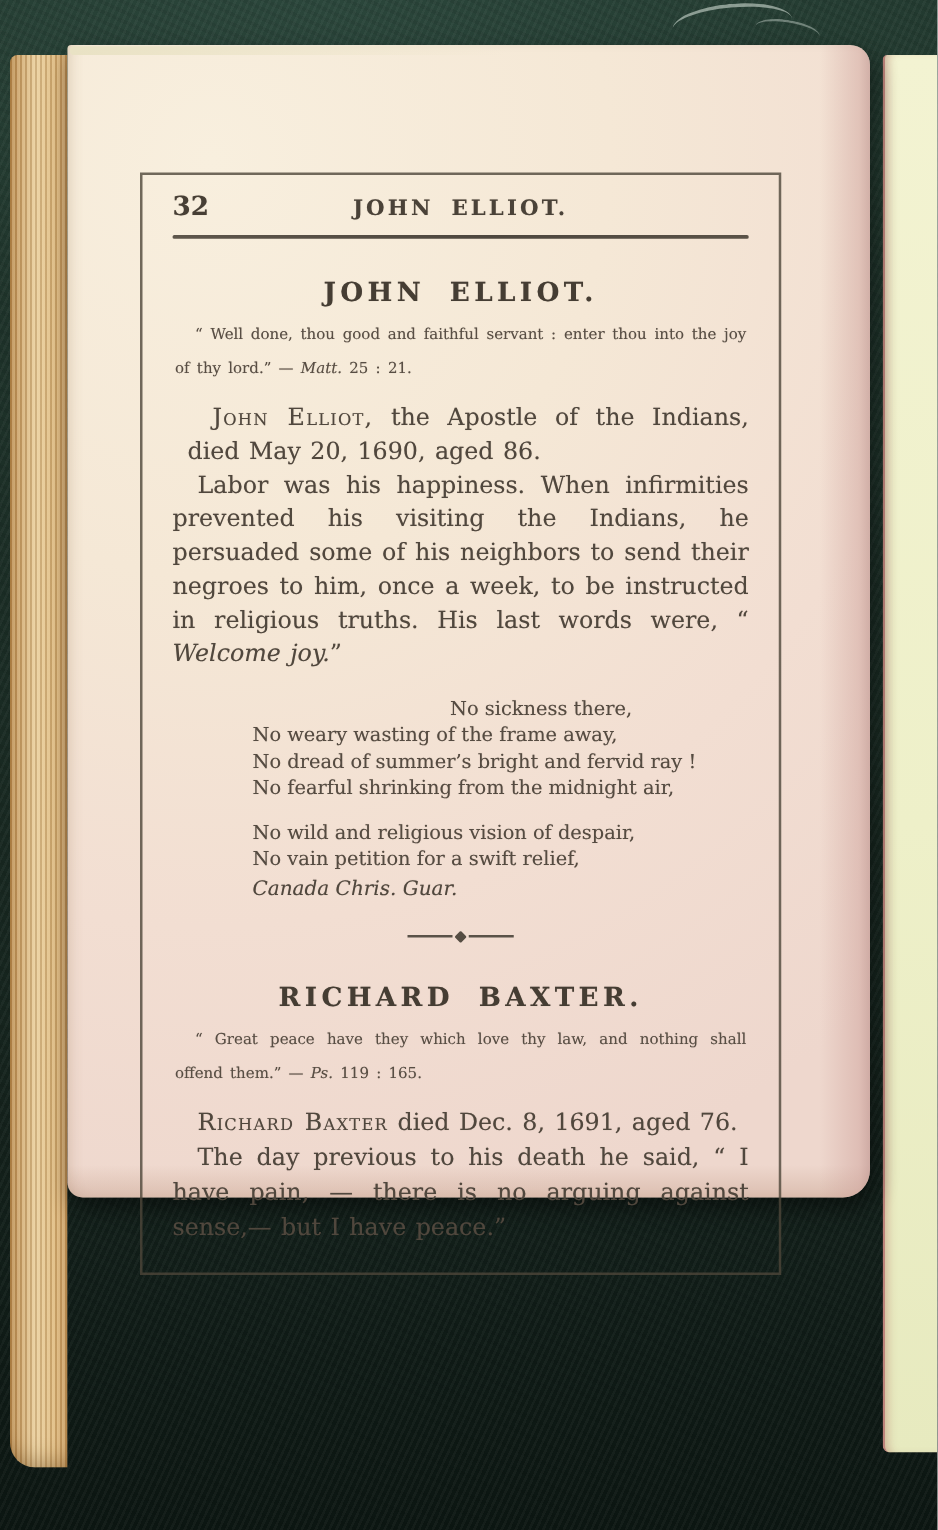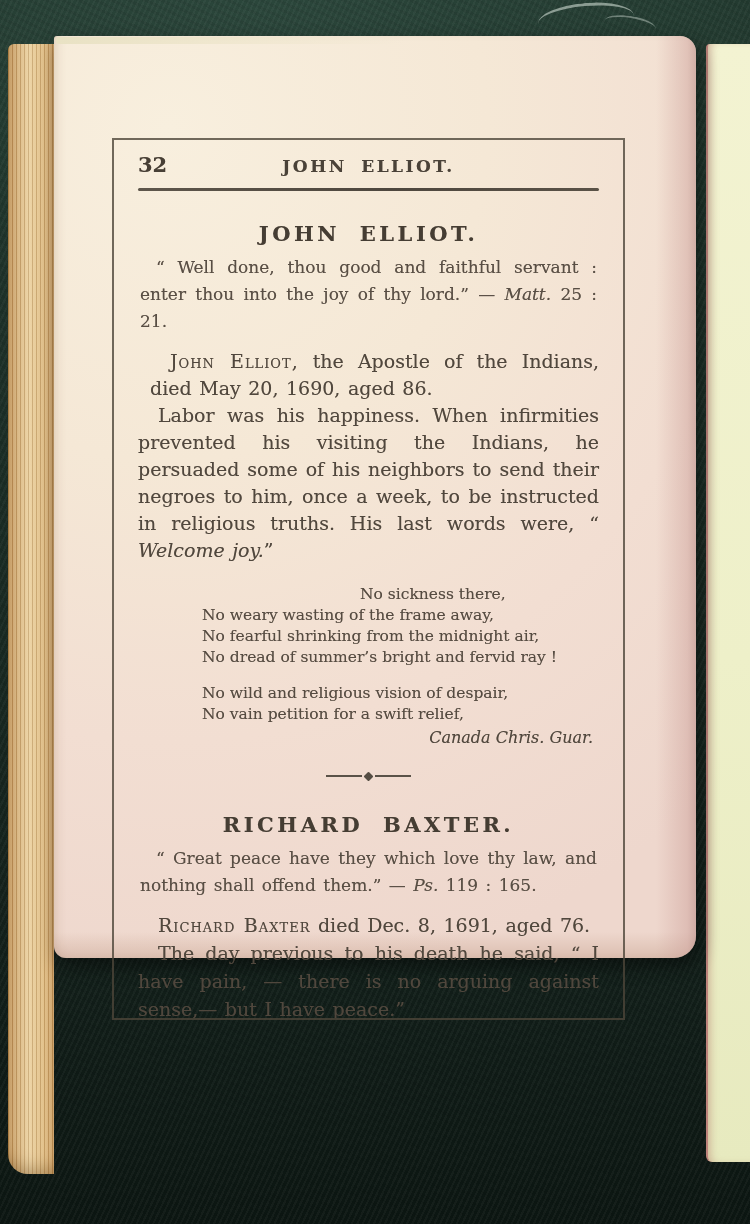--- a/index.html
+++ b/index.html
@@ -49,34 +49,34 @@
   .pg-header{display:flex;align-items:baseline;}
   .pg-num{width:70px;font-size:21px;font-weight:bold;color:#473f35;}
   .run-head{flex:1;text-align:center;font-size:17px;font-weight:bold;letter-spacing:2.5px;word-spacing:6px;color:#4a4238;}
   .pg-spacer{width:70px;}
   .head-rule{margin-top:11px;height:3px;background:linear-gradient(90deg,#5e564b,#4e473e 55%,#5a5247);border-radius:2px;}
 
   .sec-head{margin:30px 0 0;text-align:center;font-size:21px;font-weight:bold;
     letter-spacing:3.5px;word-spacing:9px;color:#453d33;}
   .sec-head.bax{}
 
-  .epigraph{margin:8px 2px 0;font-size:17px;line-height:27px;text-align:justify;
+  .epigraph{margin:8px 2px 0;font-size:12px;line-height:27px;text-align:justify;
     text-indent:16px;word-spacing:2px;color:#584e44;}
   .body{margin:0;font-size:19px;line-height:27px;text-align:justify;text-indent:20px;
     word-spacing:1.5px;color:#50473d;}
   .body.first{margin-top:13px;margin-left:12px;}
   .body.bax{line-height:28px;margin-top:12px;}
   .body.bax2{line-height:28px;}
   .sc{font-variant:small-caps;letter-spacing:1px;}
   i{font-style:italic;}
 
   .poem{margin-top:20px;margin-left:64px;font-size:15.5px;line-height:21px;color:#554b41;}
   .stanza2{margin-top:15px;}
   .fl{margin-left:158px;}
-  .attr{margin-top:2px;text-align:right;padding-right:6px;font-style:italic;font-size:16px;color:#50473d;}
+  .attr{margin-top:2px;padding-right:6px;font-style:italic;font-size:16px;color:#50473d;}
 
   .divider{margin:22px auto 0;width:90px;height:12px;display:flex;align-items:center;justify-content:center;}
   .div-line{width:36px;height:2px;background:#5a5248;}
   .div-diamond{width:7px;height:7px;background:#554d43;transform:rotate(45deg);margin:0 3px;border-radius:1px;}
 </style>
 </head>
 <body>
 
 <div class="grain"></div>
 <div class="scuff s1"></div>
@@ -102,22 +102,22 @@
       <p class="epigraph"><span>“ Well done, thou good and faithful servant : enter thou into the joy of thy lord.” — </span><i>Matt.</i><span> 25 : 21.</span></p>
 
       <p class="body first"><span class="sc">John Elliot,</span><span> the Apostle of the Indians, died May 20, 1690, aged 86.</span></p>
 
       <p class="body"><span>Labor was his happiness.  When infirmities prevented his visiting the Indians, he persuaded some of his neighbors to send their negroes to him, once a week, to be instructed in religious truths.  His last words were, “ </span><i>Welcome joy.</i><span>”</span></p>
 
       <div class="poem">
         <div class="stanza">
           <div class="fl">No sickness there,</div>
           <div>No weary wasting of the frame away,</div>
+          <div>No dread of summer’s bright and fervid ray !</div>
           <div>No fearful shrinking from the midnight air,</div>
-          <div>No dread of summer’s bright and fervid ray !</div>
         </div>
         <div class="stanza stanza2">
           <div>No wild and religious vision of despair,</div>
           <div>No vain petition for a swift relief,</div>
         </div>
         <div class="attr">Canada Chris. Guar.</div>
       </div>
     </section>
 
     <div class="divider">

